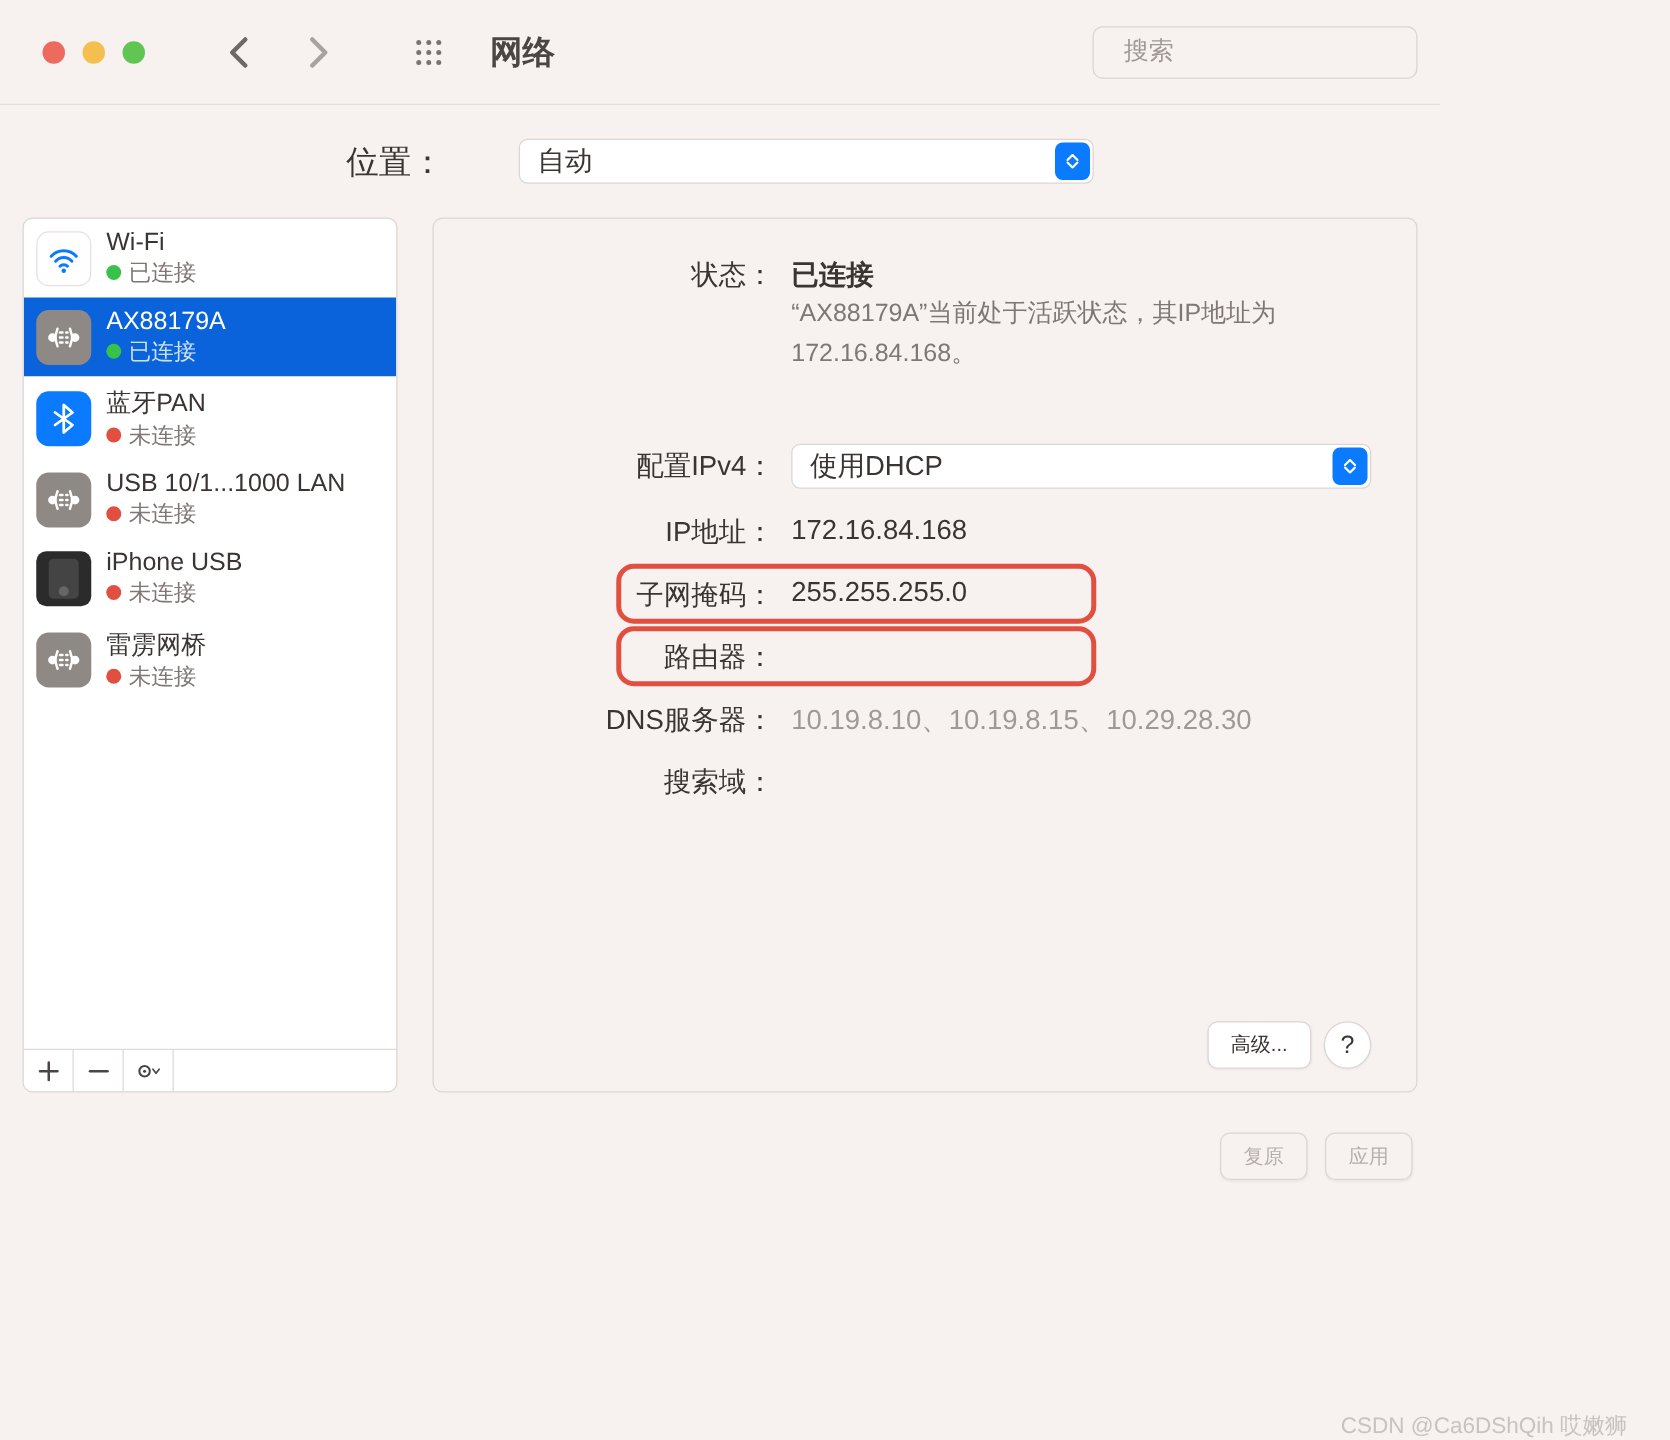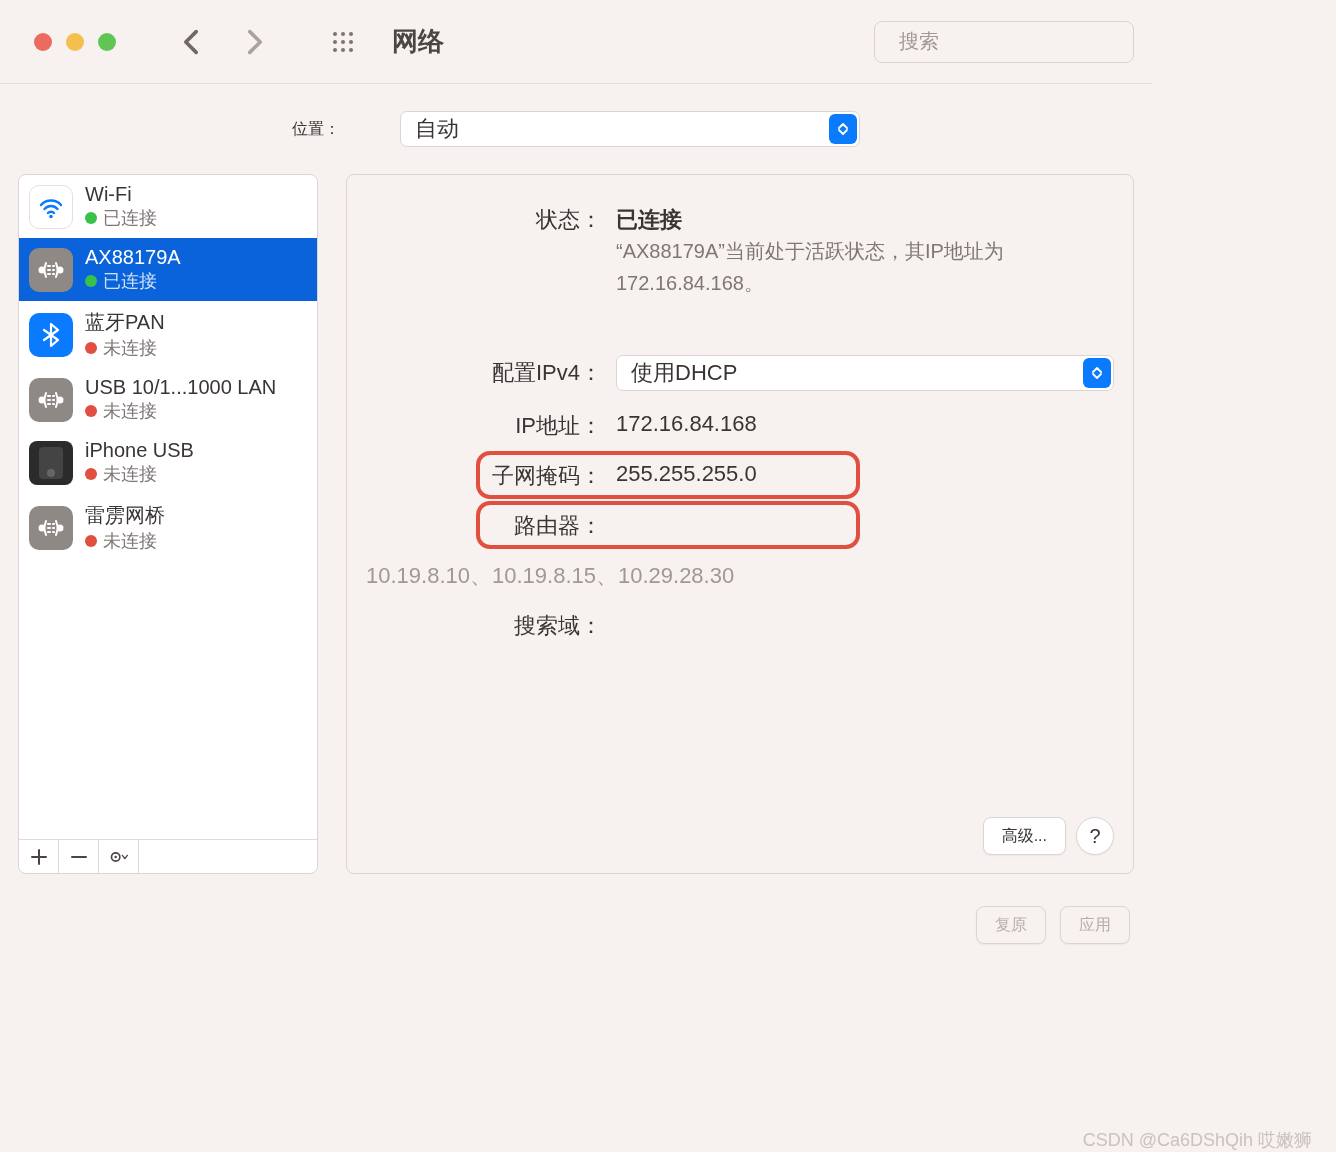--- a/index.html
+++ b/index.html
@@ -73,21 +73,21 @@
   }
   .search input::placeholder { color: #a09897; }
 
   .location-row {
     display: flex;
     align-items: center;
     justify-content: center;
     height: 90px;
     gap: 16px;
   }
-  .location-label { font-size: 16px; color: #3a3433; }
+  .location-label { font-size: 26px; color: #3a3433; }
   .dropdown {
     height: 36px;
     border: 1px solid #dcd5d4;
     border-radius: 7px;
     background: #fff;
     display: flex; align-items: center;
     padding-left: 14px;
     font-size: 22px;
     color: #3a3433;
     position: relative;
@@ -164,21 +164,21 @@
     font-size: 20px; color: #4b4544;
   }
   .sf-btn svg { width: 20px; height: 20px; }
 
   .main {
     flex: 1;
     border: 1px solid #dcd5d4;
     border-radius: 8px;
     background: #f7f1f0;
     min-height: 700px;
-    padding: 26px 19px 18px;
+    padding: 26px 36px 18px;
     display: flex;
     flex-direction: column;
   }
   .row {
     display: flex;
     align-items: flex-start;
     margin-bottom: 16px;
   }
   .row .lbl {
     width: 250px;
@@ -240,21 +240,21 @@
     align-items: center;
     gap: 14px;
     padding-right: 22px;
   }
   .bottom-bar .btn {
     color: #b6aead;
     background: #f7f1f0;
   }
   .watermark {
     position: absolute;
-    right: 14px;
+    right: 24px;
     bottom: 0;
     width: 1152px;
     text-align: right;
     padding-right: 10px;
     color: #c9c2c1;
     font-size: 18px;
   }
 
   
   .ico-wifi { background: #fff; border: 1px solid #e7dfde; }
@@ -501,20 +501,21 @@
       </div>
 
       <div style="position:relative;">
         <div style="position:absolute;left:110px;top:-6px;width:384px;height:48px;border:4px solid #e04f3f;border-radius:14px;"></div>
         <div class="row">
           <div class="lbl">路由器：</div>
         </div>
       </div>
 
       <div class="row">
+        <div class="lbl">DNS服务器：</div>
         <div class="val grey">10.19.8.10、10.19.8.15、10.29.28.30</div>
       </div>
 
       <div class="row">
         <div class="lbl">搜索域：</div>
         <div class="val"></div>
       </div>
 
       <div class="spacer"></div>
 

